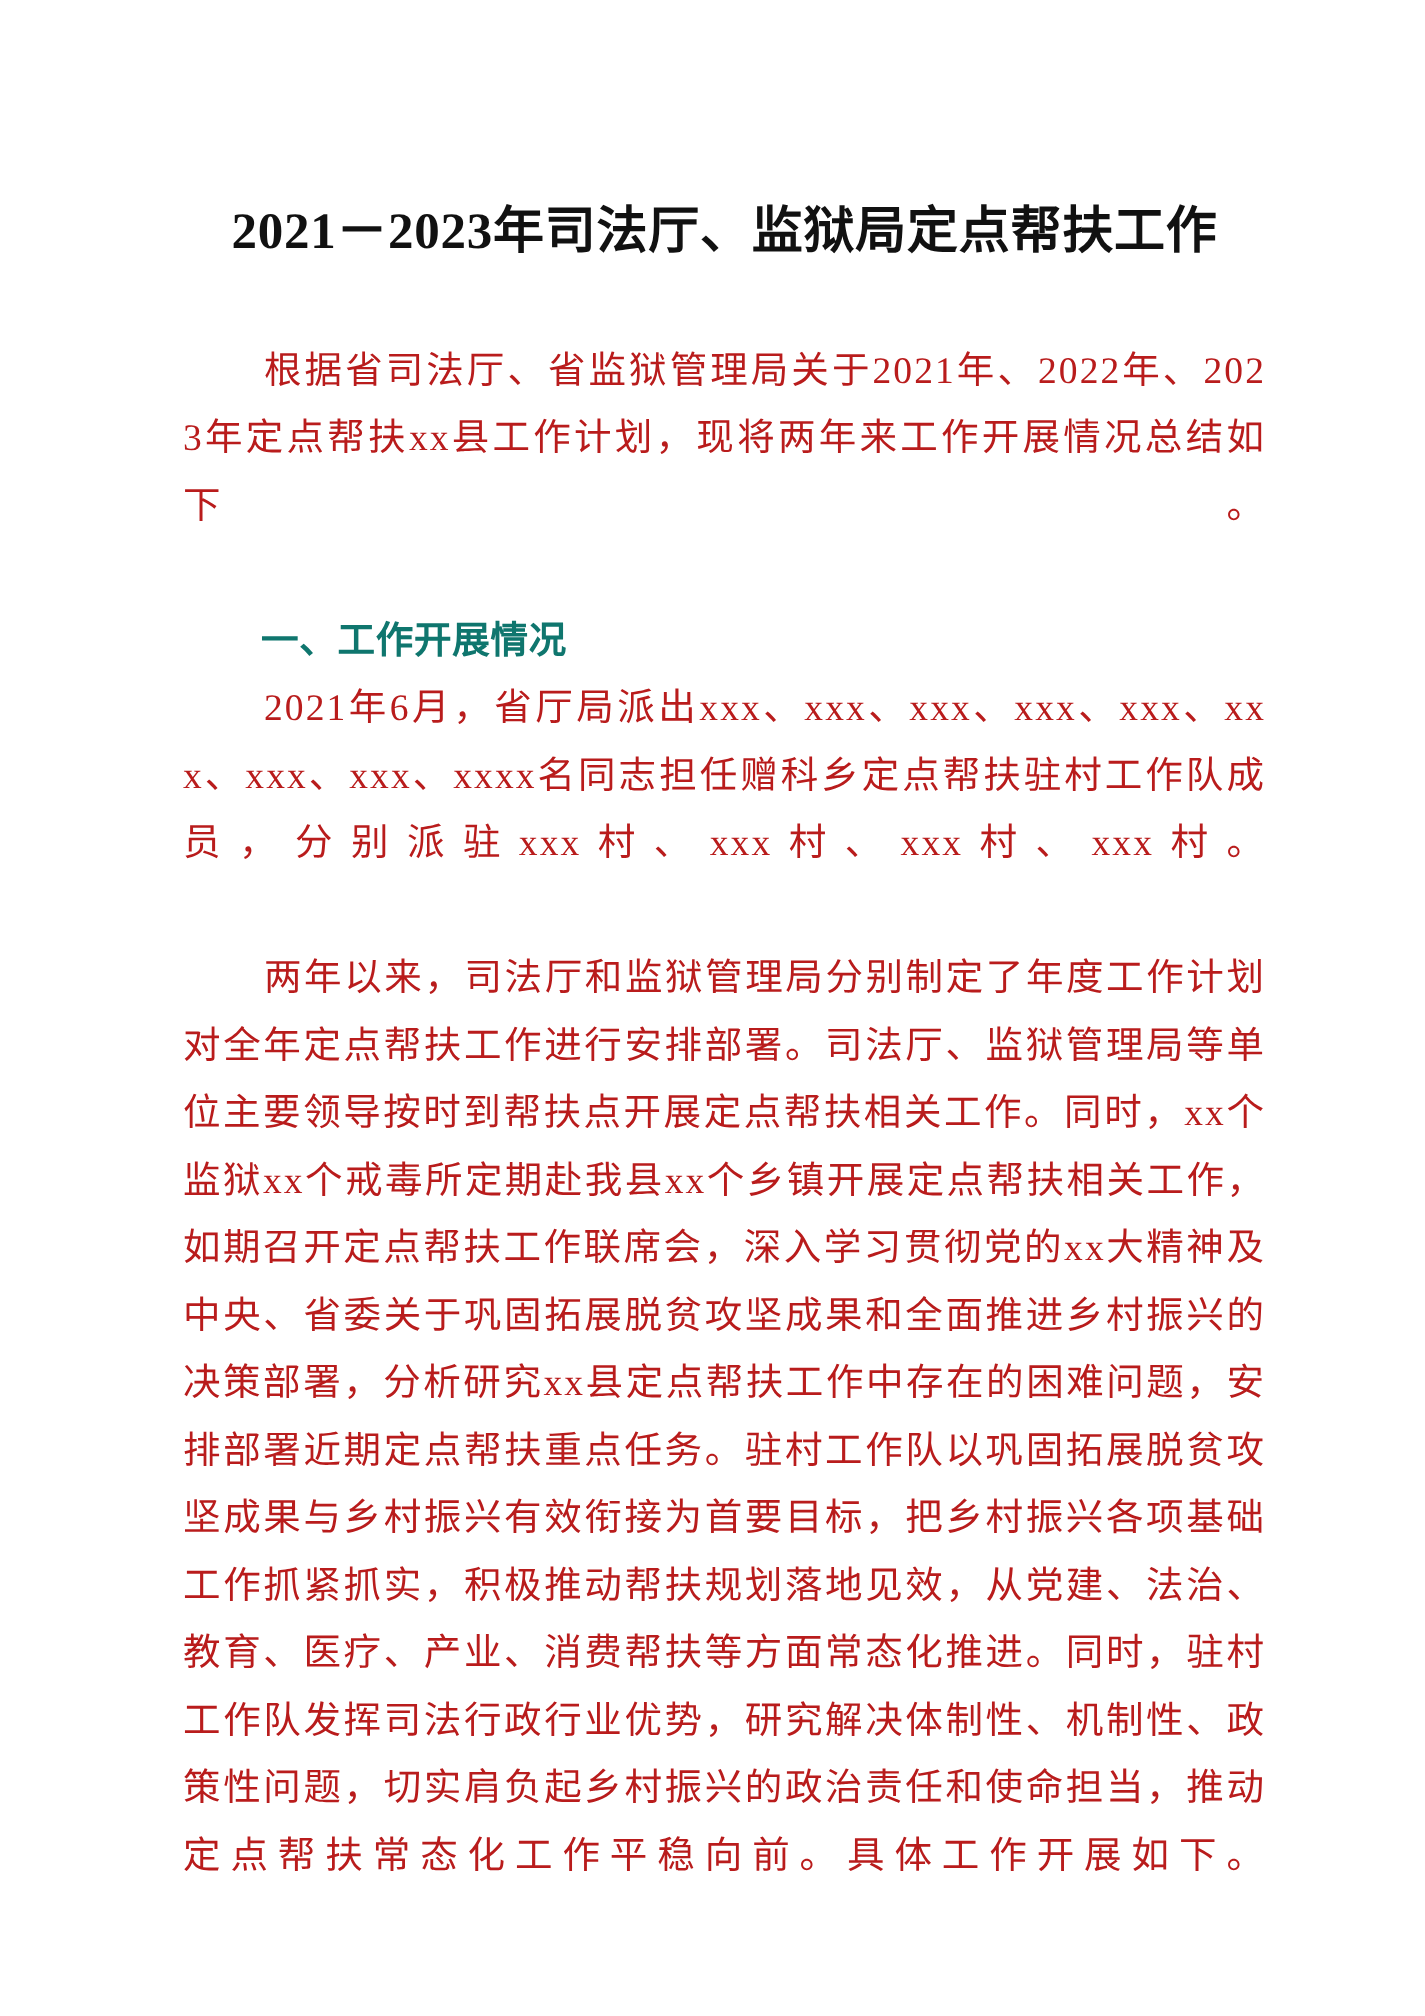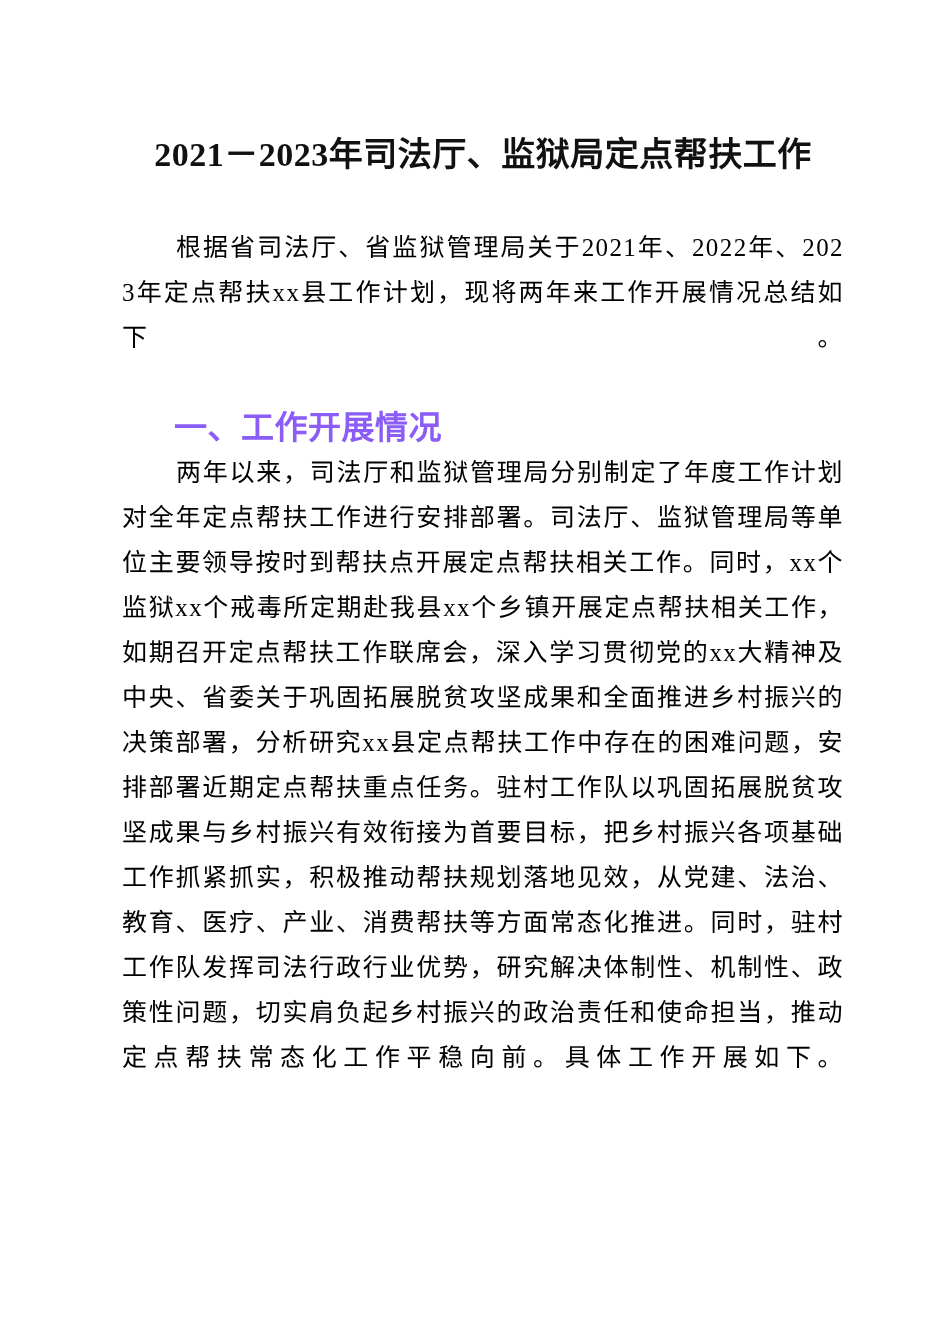--- a/index.html
+++ b/index.html
@@ -49,39 +49,39 @@
   .doc-title .title-line {
     display: block;
   }
 
   
   .section-heading {
     margin: 0;
     padding: 0;
     font-family: "Liberation Sans", "DejaVu Sans", sans-serif;
     font-weight: 700;
-    font-size: 33px;
+    font-size: 25px;
     line-height: 45px;
     letter-spacing: 0.5px;
     text-indent: 52px;
-    color: #8b5cf6;
+    color: #0f766e;
   }
 
   
   .para {
     margin: 0;
     padding: 0;
     font-family: "Liberation Serif", "DejaVu Serif", serif;
     font-size: 25px;
     line-height: 45px;
     letter-spacing: 1.4px;
     text-indent: 54px;
     text-align: justify;
     text-justify: inter-character;
-    color: #000000;
+    color: #b91c1c;
     word-break: break-all;
   }
 
   
   .para::after {
     content: "";
     display: inline-block;
     width: 100%;
   }
 
@@ -98,17 +98,18 @@
     <h1 class="doc-title">
       <span class="title-line">2021－2023年司法厅、监狱局定点帮扶工作</span>
     </h1>
 
     <div class="spacer-after-title"></div>
 
     <p class="para">根据省司法厅、省监狱管理局关于2021年、2022年、2023年定点帮扶xx县工作计划，现将两年来工作开展情况总结如下。</p>
 
     <h2 class="section-heading">一、工作开展情况</h2>
 
+    <p class="para">2021年6月，省厅局派出xxx、xxx、xxx、xxx、xxx、xxx、xxx、xxx、xxxx名同志担任赠科乡定点帮扶驻村工作队成员，分别派驻xxx村、xxx村、xxx村、xxx村。</p>
 
     <p class="para">两年以来，司法厅和监狱管理局分别制定了年度工作计划对全年定点帮扶工作进行安排部署。司法厅、监狱管理局等单位主要领导按时到帮扶点开展定点帮扶相关工作。同时，xx个监狱xx个戒毒所定期赴我县xx个乡镇开展定点帮扶相关工作，如期召开定点帮扶工作联席会，深入学习贯彻党的xx大精神及中央、省委关于巩固拓展脱贫攻坚成果和全面推进乡村振兴的决策部署，分析研究xx县定点帮扶工作中存在的困难问题，安排部署近期定点帮扶重点任务。驻村工作队以巩固拓展脱贫攻坚成果与乡村振兴有效衔接为首要目标，把乡村振兴各项基础工作抓紧抓实，积极推动帮扶规划落地见效，从党建、法治、教育、医疗、产业、消费帮扶等方面常态化推进。同时，驻村工作队发挥司法行政行业优势，研究解决体制性、机制性、政策性问题，切实肩负起乡村振兴的政治责任和使命担当，推动定点帮扶常态化工作平稳向前。具体工作开展如下。</p>
 
   </div>
 </div>
 
 </body></html>

